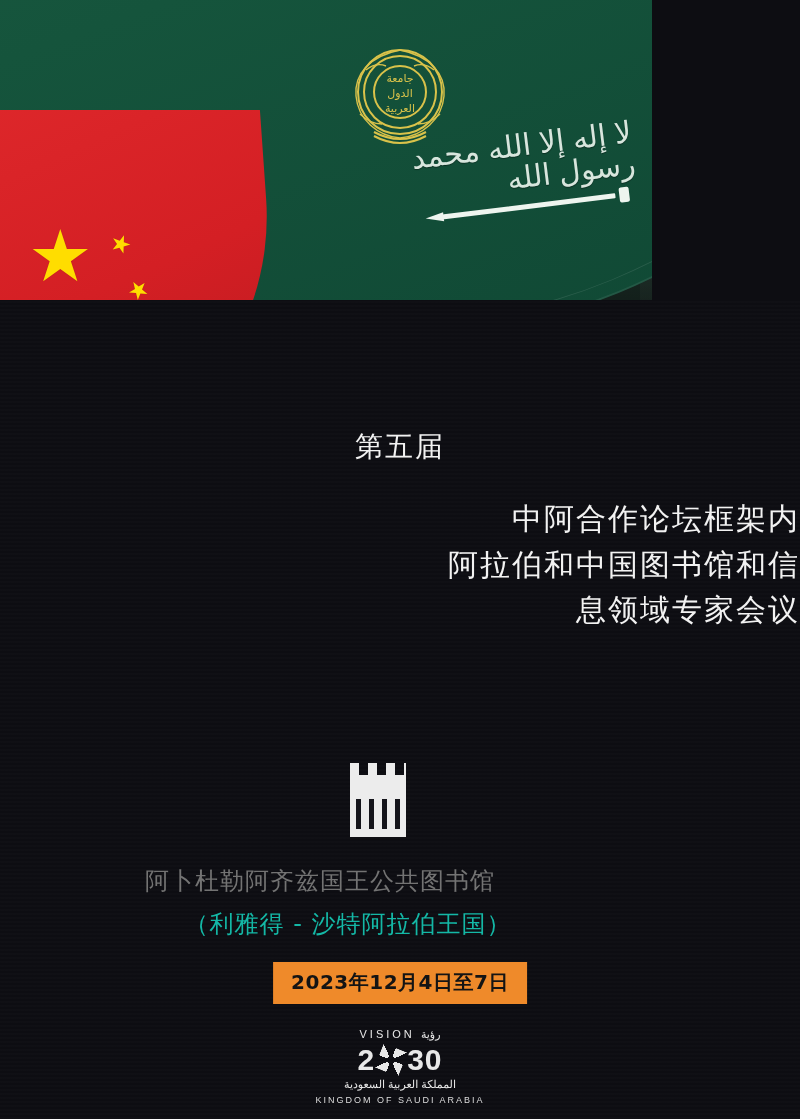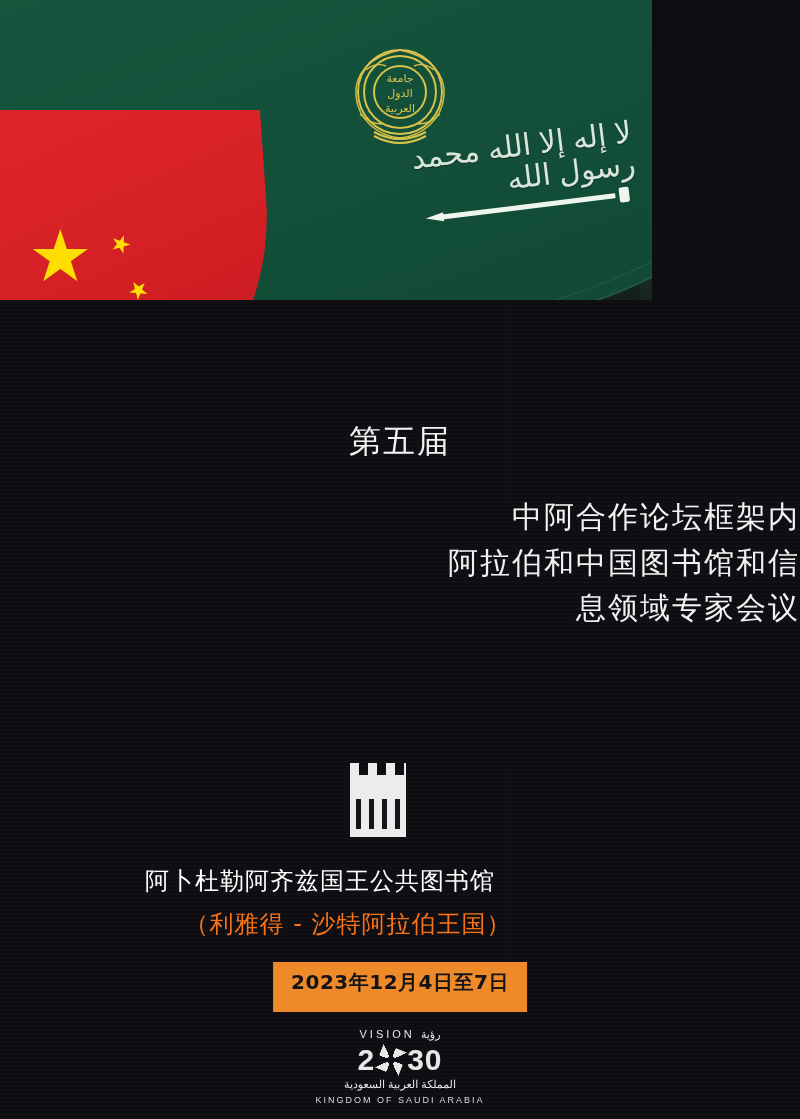--- a/index.html
+++ b/index.html
@@ -198,25 +198,26 @@
   }
 
   .title-block {
     position: absolute;
     left: 0; top: 420px;
     width: 800px;
     text-align: center;
     color: #f2f2f2;
   }
   .t-edition {
-    font-size: 32px;
+    font-size: 28px;
     letter-spacing: 2px;
     margin-bottom: 30px;
     font-family: "DejaVu Sans", sans-serif;
     font-weight: 500;
+    margin-top: 8px;
   }
   .t-main {
     font-size: 30px;
     line-height: 1.52;
     letter-spacing: 2px;
     font-family: "DejaVu Sans", sans-serif;
     font-weight: 500;
     text-align: right;
   }
   .t-sub {
@@ -260,46 +261,46 @@
     font-size: 17px;
     line-height: 1.18;
     text-align: right;
   }
 
   .org-name {
     position: absolute;
     left: 0; top: 865px;
     width: 640px;
     text-align: center;
-    color: #ffffff;
+    color: #737373;
     font-size: 24px;
     letter-spacing: 1px;
     font-family: "DejaVu Sans", sans-serif;
   }
   .org-place {
     position: absolute;
     left: 0; top: 908px;
     width: 696px;
     text-align: center;
-    color: #f97316;
+    color: #14b8a6;
     font-size: 24px;
     letter-spacing: 1px;
     font-family: "DejaVu Sans", sans-serif;
   }
 
   .date-badge {
     position: absolute;
     left: 50%;
     top: 962px;
     transform: translateX(-50%);
     background: #ef8a2a;
     color: #141414;
     font-size: 20px;
     font-weight: bold;
-    padding: 7px 18px 16px;
+    padding: 7px 18px 8px;
     letter-spacing: 0.5px;
     font-family: "DejaVu Sans", sans-serif;
   }
 
   
   .vision {
     position: absolute;
     left: 0; top: 1028px;
     width: 800px;
     text-align: center;

